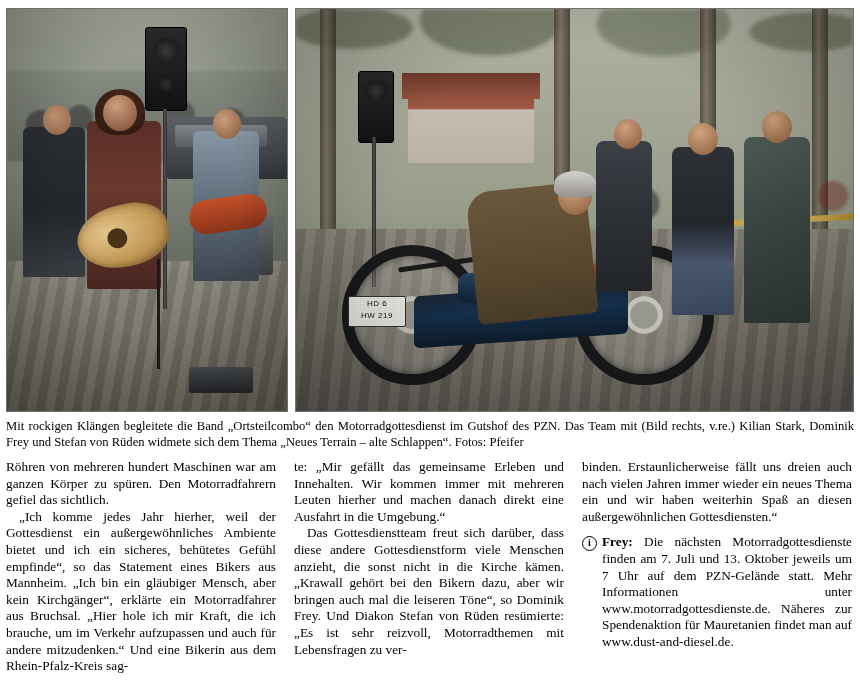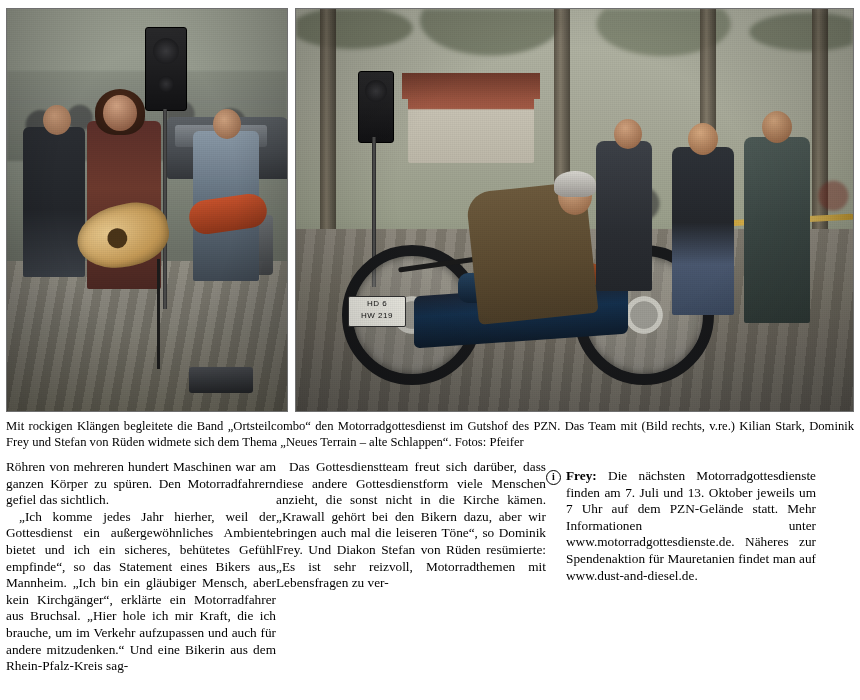--- a/index.html
+++ b/index.html
@@ -280,21 +280,21 @@
   }
 
   
   .columns {
     position: absolute;
     left: 6px;
     top: 459px;
     width: 848px;
     height: 238px;
     display: flex;
-    gap: 0;
+    gap: 18px;
   }
   .col {
     width: 270px;
     font-size: 13.3px;
     line-height: 16.6px;
     text-align: justify;
     hyphens: auto;
   }
   .col p { margin: 0; }
   .col p.indent { text-indent: 13px; }
@@ -395,24 +395,26 @@
   <div class="caption">Mit rockigen Klängen begleitete die Band „Ortsteilcombo“ den Motorradgottesdienst im Gutshof des PZN. Das Team mit (Bild rechts, v.re.) Kilian Stark, Dominik Frey und Stefan von Rüden widmete sich dem Thema „Neues Terrain – alte Schlappen“. Fotos: Pfeifer</div>
 
   <div class="columns">
 
     <div class="col">
       <p>Röhren von mehreren hundert Maschinen war am ganzen Körper zu spüren. Den Motorradfahrern gefiel das sichtlich.</p>
       <p class="indent">„Ich komme jedes Jahr hierher, weil der Gottesdienst ein außergewöhnliches Ambiente bietet und ich ein sicheres, behütetes Gefühl empfinde“, so das Statement eines Bikers aus Mannheim. „Ich bin ein gläubiger Mensch, aber kein Kirchgänger“, erklärte ein Motorradfahrer aus Bruchsal. „Hier hole ich mir Kraft, die ich brauche, um im Verkehr aufzupassen und auch für andere mitzudenken.“ Und eine Bikerin aus dem Rhein-Pfalz-Kreis sag-</p>
     </div>
 
     <div class="col">
+      <p>te: „Mir gefällt das gemeinsame Erleben und Innehalten. Wir kommen immer mit mehreren Leuten hierher und machen danach direkt eine Ausfahrt in die Umgebung.“</p>
       <p class="indent">Das Gottesdienstteam freut sich darüber, dass diese andere Gottesdienstform viele Menschen anzieht, die sonst nicht in die Kirche kämen. „Krawall gehört bei den Bikern dazu, aber wir bringen auch mal die leiseren Töne“, so Dominik Frey. Und Diakon Stefan von Rüden resümierte: „Es ist sehr reizvoll, Motorradthemen mit Lebensfragen zu ver-</p>
     </div>
 
     <div class="col">
+      <p>binden. Erstaunlicherweise fällt uns dreien auch nach vielen Jahren immer wieder ein neues Thema ein und wir haben weiterhin Spaß an diesen außergewöhnlichen Gottesdiensten.“</p>
       <div class="info-block">
         <span class="info-icon">i</span>
         <span class="info-text"><span class="bold">Frey:</span><span> Die nächsten Motorradgottesdienste finden am 7. Juli und 13. Oktober jeweils um 7 Uhr auf dem PZN-Gelände statt. Mehr Informationen unter www.motorradgottesdienste.de. Näheres zur Spendenaktion für Mauretanien findet man auf www.dust-and-diesel.de.</span></span>
       </div>
     </div>
 
   </div>
 </div>
 
 </body></html>

